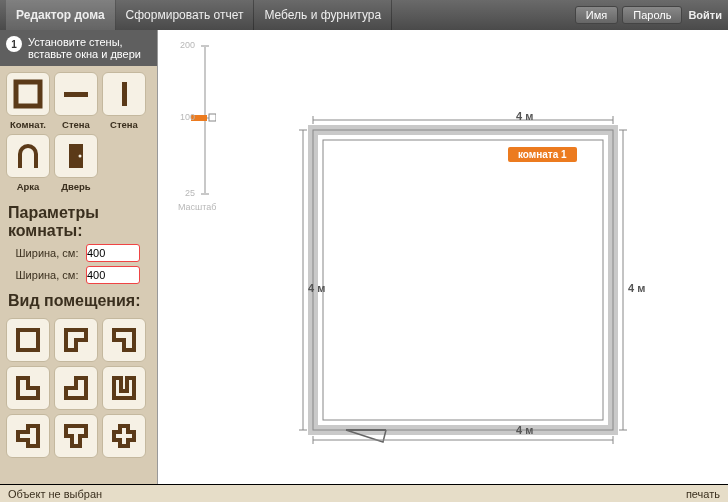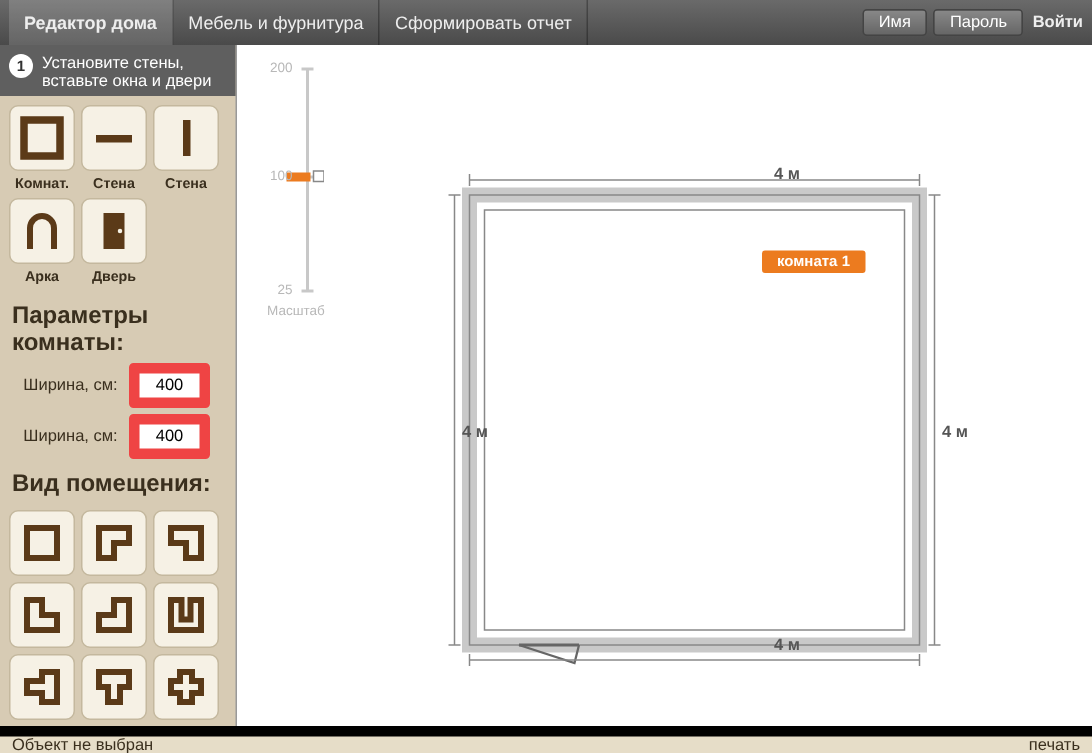--- a/index.html
+++ b/index.html
@@ -42,56 +42,56 @@
     width: 44px; height: 44px; background: #f6f1e5; border: 1px solid #c4b89e; border-radius: 6px;
     display: flex; align-items: center; justify-content: center;
   }
   .tool-icon svg { display: block; }
   .tool-label { font-size: 9.5px; margin-top: 3px; text-align: center; color: #3a2f1e; font-weight: bold; }
 
   .panel-title { font-weight: bold; font-size: 16px; padding: 6px 8px 2px; }
   .param-row { display: flex; align-items: center; padding: 2px 8px; font-size: 11px; }
   .param-row label { flex: 0 0 78px; text-align: center; }
   .param-row input {
-    width: 54px; text-align: center; font-size: 11px; border: 7px solid #ef4444;
+    width: 54px; font-size: 11px; border: 1px solid #ef4444;
     border-radius: 3px; background: #fff; padding: 2px 0;
   }
 
   .shape-grid { display: flex; flex-wrap: wrap; gap: 4px; padding: 6px; }
   .shape {
     width: 44px; height: 44px; background: #f6f1e5; border: 1px solid #c4b89e; border-radius: 6px;
     display: flex; align-items: center; justify-content: center; cursor: pointer;
   }
 
   .canvas-area { flex: 1; position: relative; background: #fff; border-radius: 24px; }
   .canvas-svg { position: absolute; inset: 0; }
 
   .scale-rail { position: absolute; left: 28px; top: 12px; width: 30px; height: 160px; }
   .scale-tick { position: absolute; left: 0; font-size: 9px; color: #b8b8b8; }
 
   .statusbar {
-    height: 18px; background: #e6ddc8; border-top: 7px solid #000000;
+    height: 18px; background: #e6ddc8; border-top: 1px solid #000000;
     display: flex; align-items: center; font-size: 11px; padding: 0 8px; color: #3a2f1e;
     justify-content: space-between;
   }
 
   .room-badge {
     position: absolute; background: #ec7b1f; color: #fff; font-size: 10px;
     padding: 2px 10px; border-radius: 2px; font-weight: bold;
   }
   .dim-label { position: absolute; font-size: 11px; color: #555; font-weight: bold; }
 </style>
 </head>
 <body>
 
 <div class="titlebar">
   <div class="tabs">
     <div class="tab active">Редактор дома</div>
+    <div class="tab">Сформировать отчет</div>
     <div class="tab">Мебель и фурнитура</div>
-    <div class="tab">Сформировать отчет</div>
   </div>
   <div class="titlebar-spacer"></div>
   <button class="pill-btn">Имя</button>
   <button class="pill-btn">Пароль</button>
   <span class="login-label">Войти</span>
 </div>
 
 <div class="workspace">
 
   <div class="sidebar">
@@ -249,21 +249,21 @@
           <line x1="455" y1="406" x2="455" y2="414"></line>
         <line x1="145" y1="100" x2="145" y2="400"></line>
           <line x1="141" y1="100" x2="149" y2="100"></line>
           <line x1="141" y1="400" x2="149" y2="400"></line>
         <line x1="465" y1="100" x2="465" y2="400"></line>
           <line x1="461" y1="100" x2="469" y2="100"></line>
           <line x1="461" y1="400" x2="469" y2="400"></line>
       </g>
     </svg>
 
-    <div class="room-badge" style="left:350px; top:137px;">комната 1</div>
+    <div class="room-badge" style="left:350px; top:117px;">комната 1</div>
     <div class="dim-label" style="left:358px; top:80px;">4 м</div>
     <div class="dim-label" style="left:358px; top:394px;">4 м</div>
     <div class="dim-label" style="left:150px; top:252px;">4 м</div>
     <div class="dim-label" style="left:470px; top:252px;">4 м</div>
   </div>
 </div>
 
 <div class="statusbar">
   <span>Объект не выбран</span>
   <span>печать</span>

